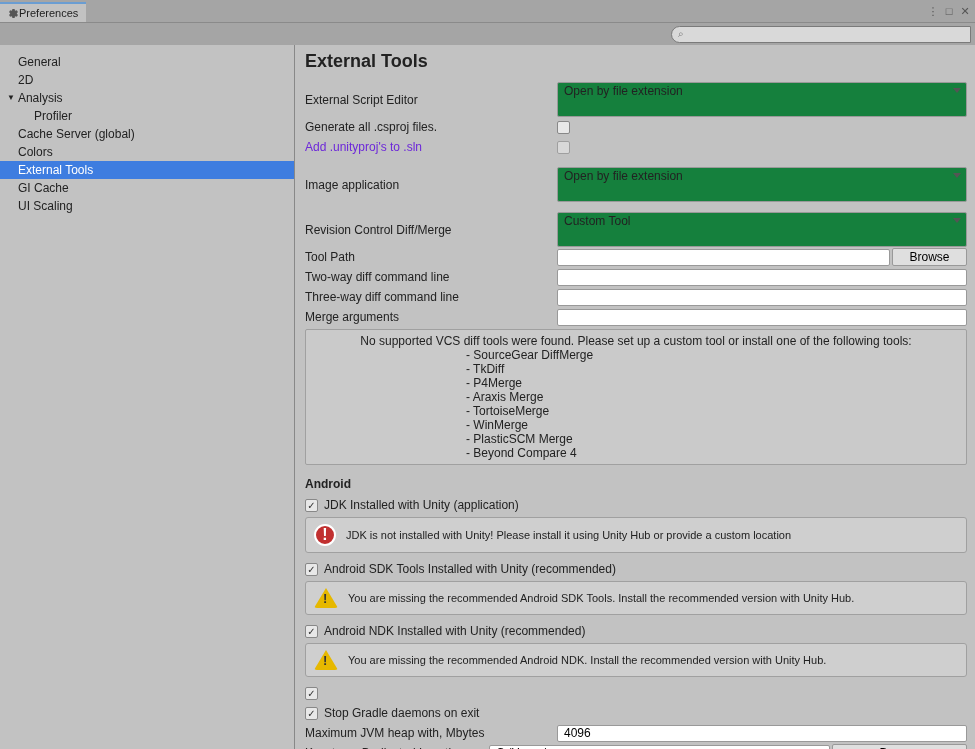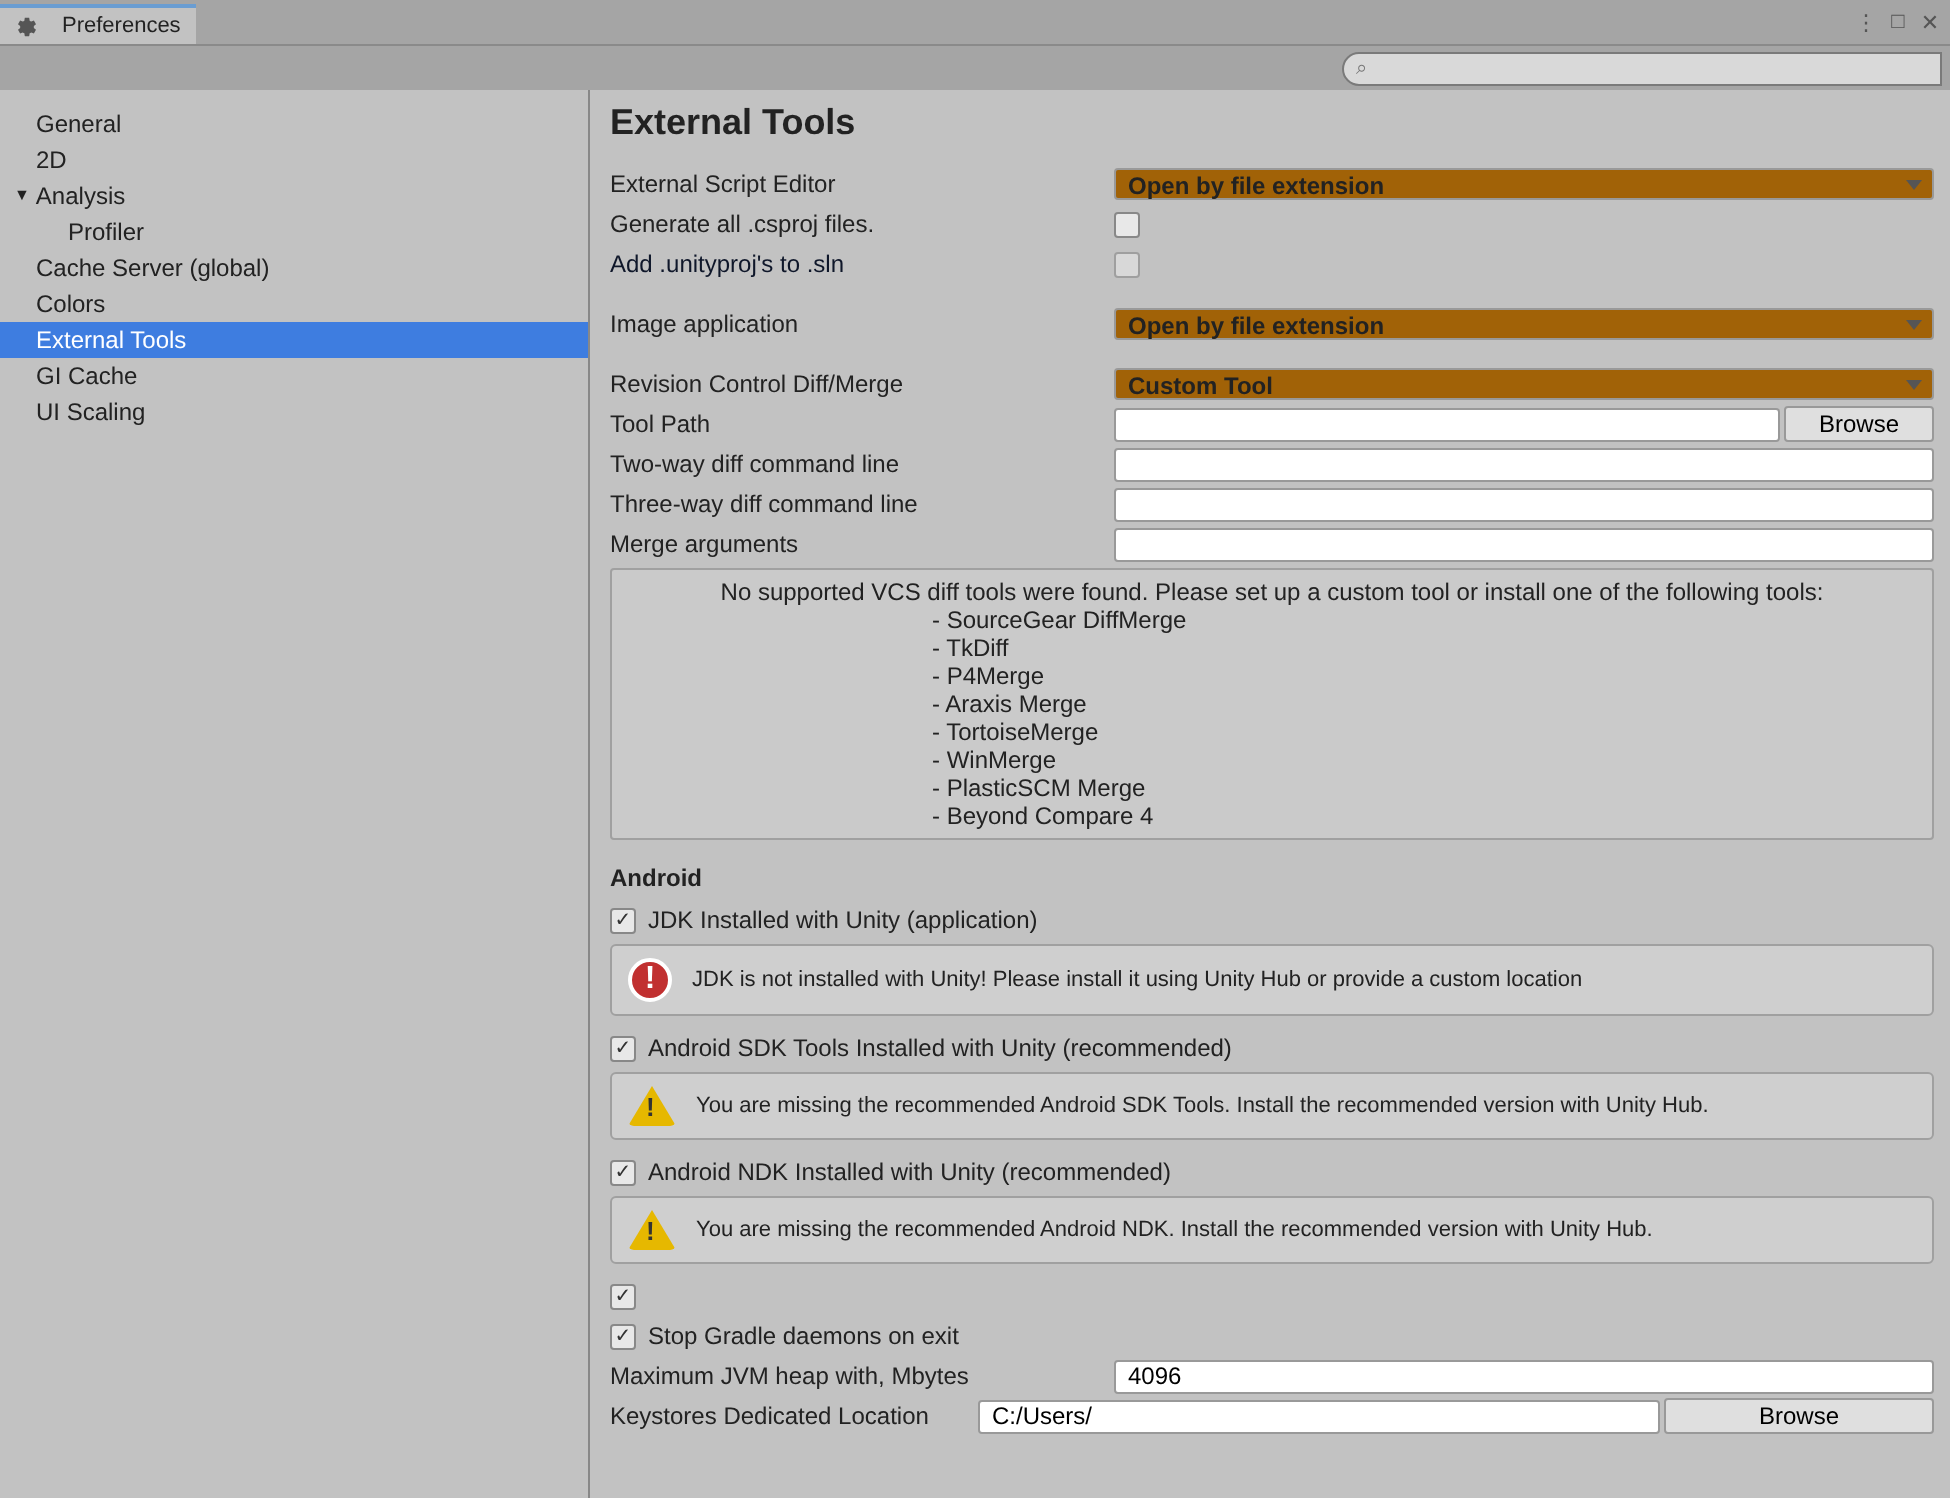--- a/index.html
+++ b/index.html
@@ -1,21 +1,21 @@
 <!DOCTYPE html>
 <html><head>
 <meta charset="utf-8">
 <style>
 * { margin: 0; padding: 0; box-sizing: border-box; font-family: Arial, sans-serif; }
 body { background: #a5a5a5; width: 975px; height: 749px; overflow: hidden; font-size: 12px; color: #222; }
 
 .window { width: 100%; height: 100%; display: flex; flex-direction: column; }
 
 .titlebar { background: #a5a5a5; display: flex; align-items: center; height: 23px; position: relative; border-bottom: 1px solid #8a8a8a; }
-.tab { background: #c2c2c2; padding: 3px 8px; display: flex; align-items: center; gap: 12px; font-size: 11px; border-top: 2px solid #a5a5a5; position:relative; top:1px;}
+.tab { background: #c2c2c2; padding: 3px 8px; display: flex; align-items: center; gap: 0; font-size: 11px; border-top: 2px solid #a5a5a5; position:relative; top:1px;}
 .tab.active { border-top: 2px solid #6a9dd2; }
 .titlebar-controls { position: absolute; right: 4px; display: flex; gap: 4px; }
 .titlebar-controls span { width: 12px; height: 12px; font-size: 11px; color: #555; cursor: pointer; text-align:center; }
 
 .searchbar { background: #a5a5a5; display: flex; justify-content: flex-end; padding: 2px 4px; height: 22px; align-items:center;}
 .search-input-wrap { background: #d9d9d9; border: 1px solid #7a7a7a; border-radius: 10px 0 0 10px; width: 300px; height: 17px; display: flex; align-items:center; padding:0 6px;}
 .search-input-wrap input { background: transparent; border: none; outline: none; width: 100%; font-size: 11px; }
 
 .main { display: flex; flex: 1; overflow: hidden; }
 
@@ -23,23 +23,23 @@
 .sidebar-item { padding: 1px 18px; font-size: 12px; line-height: 16px; cursor: pointer; display:flex; align-items:center;}
 .sidebar-item.child { padding-left: 34px; }
 .sidebar-item.selected { background: #3e7de0; color: white; }
 .chevron { font-size: 8px; margin-right: 3px; margin-left: -11px;}
 
 .content { flex: 1; background: #c2c2c2; padding: 6px 8px 10px 10px; overflow-y: auto; }
 .content h2 { font-size: 18px; font-weight: bold; margin-bottom: 10px; }
 
 .row { display: flex; align-items: center; min-height: 20px; margin-bottom: 0px; }
 .row-label { width: 252px; font-size: 12px; padding: 1px 0;}
-.row-label.disabled { color: #0f172a; }
-
-.dropdown { flex: 1; background: #a16207; border: 1px solid #999; border-radius: 2px; padding: 1px 18px 1px 6px; font-size: 12px; height: 16px; position: relative; cursor: pointer; font-weight: bold; }
+.row-label.disabled { color: #6d28d9; }
+
+.dropdown { flex: 1; background: #15803d; border: 1px solid #999; border-radius: 2px; padding: 1px 18px 1px 6px; font-size: 12px; height: 35px; position: relative; cursor: pointer; }
 .dropdown::after { content: ""; position: absolute; right: 5px; top: 5px; border-left: 4px solid transparent; border-right: 4px solid transparent; border-top: 5px solid #555; }
 
 .text-input { flex:1; background: #ffffff; border: 1px solid #999; border-radius: 2px; padding: 1px 6px; font-size: 12px; height: 17px; }
 
 .btn { background: #dfdfdf; border: 1px solid #999; border-radius: 2px; padding: 1px 10px; font-size: 12px; height: 18px; cursor: pointer; text-align:center; min-width:75px;}
 
 .checkbox { width: 13px; height: 13px; background: #e8e8e8; border: 1px solid #888; border-radius: 2px; display: inline-flex; align-items:center; justify-content:center; cursor:pointer; font-size:10px; color:#333;}
 .checkbox.disabled { opacity: 0.6; }
 .info-box { background: #cacaca; border: 1px solid #a0a0a0; border-radius: 2px; padding: 4px 20px; margin: 2px 0 6px 0; font-size: 12px;}
 .info-box .tool-list { padding-left: 140px;}

